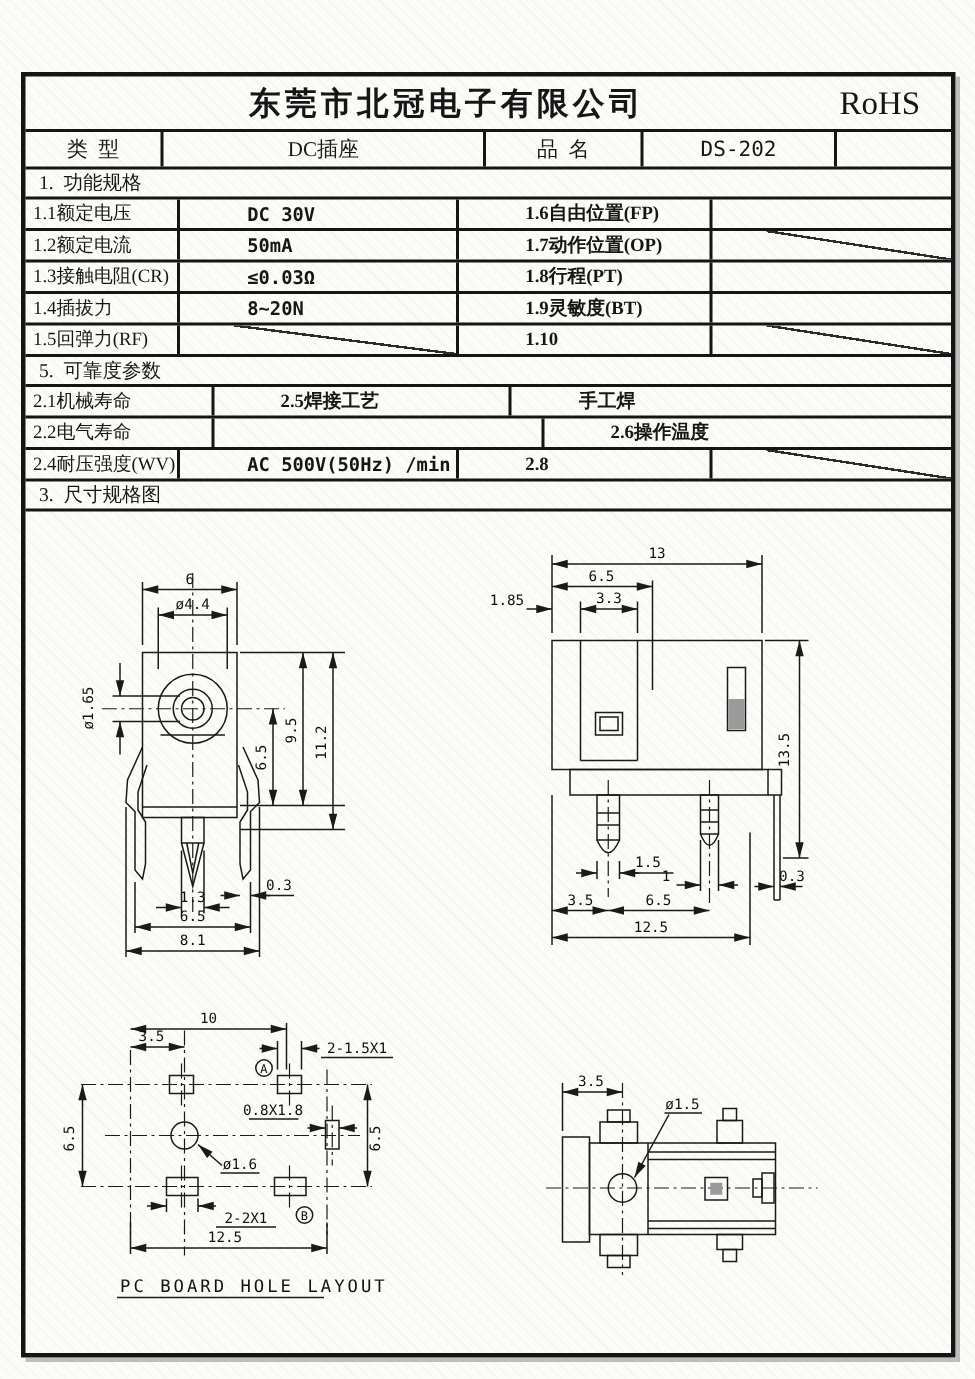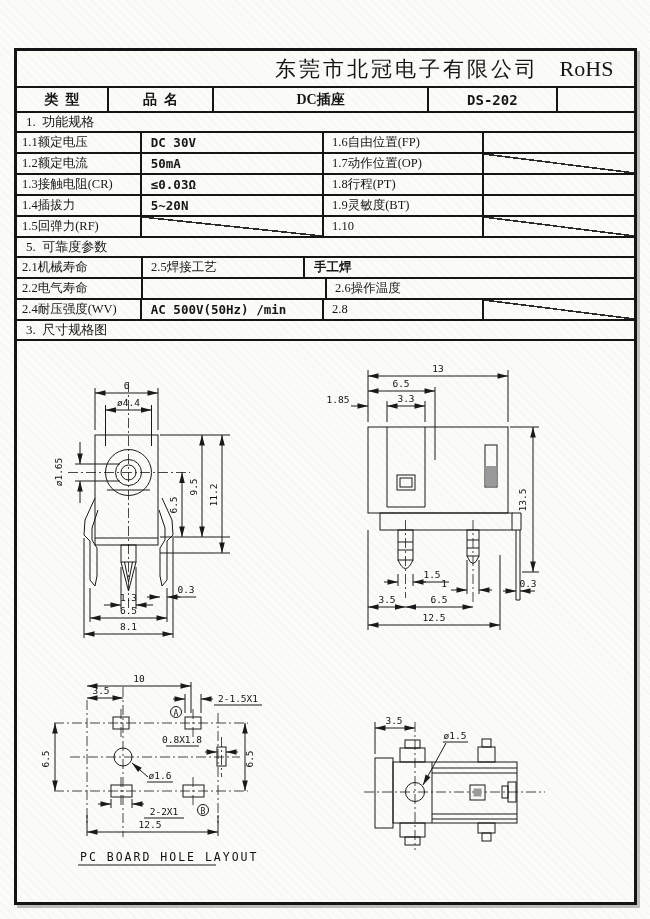--- a/index.html
+++ b/index.html
@@ -12,37 +12,37 @@
     color:#161616;
   }
   .sheet{
     position:absolute; left:14px; top:48px; width:623px; height:857px;
     box-sizing:border-box; border:3px solid #151515;
     box-shadow:3px 3px 0 rgba(140,140,140,.55);
   }
   .titlebar{ height:37px; box-sizing:border-box; border-bottom:2px solid #151515;
     display:flex; align-items:center; }
   .sp{ width:40px; }
-  .company{ flex:1; text-align:right; font-size:21px; font-weight:normal; letter-spacing:3px; white-space:pre;}
+  .company{ flex:1; text-align:center; font-size:21px; font-weight:bold; letter-spacing:3px; white-space:pre;}
   .rohs{ width:95px; text-align:center; font-size:22px; font-family:"Liberation Serif",serif; }
   .row{ display:flex; box-sizing:border-box; border-bottom:2px solid #151515; }
   .row .c{ box-sizing:border-box; border-right:2px solid #151515; white-space:pre;
     overflow:hidden; display:flex; align-items:center; }
   .row .c:last-child{ border-right:none; }
   .typerow{ height:25px; }
-  .typerow .c{ font-size:14px; font-weight:bold; justify-content:center; }
+  .typerow .c{ font-size:14px; font-weight:normal; justify-content:center; }
   .tw1{width:93px;} .tw2{width:217px;} .tw3{width:106px;} .tw4{width:130px;} .tw5{width:77px;}
   .typerow .mono{ font-family:"DejaVu Sans Mono","Liberation Mono",monospace; }
   .sec{ height:20px; box-sizing:border-box; border-bottom:2px solid #151515;
     font-size:13px; padding-left:9px; display:flex; align-items:center; white-space:pre; }
-  .specrow{ height:21px; }
+  .specrow{ height:21px;gap:36px; }
   .specrow .c{ font-size:12.5px; }
   .l1{ width:126px; padding-left:5px; }
   .v1{ width:184px; padding-left:9px; }
-  .l2{ width:162px; padding-left:8px; }
+  .l2{ width:162px; padding-left:8px;font-weight:bold; }
   .v2{ width:151px; padding-left:9px; }
   .val{ font-family:"DejaVu Sans Mono","Liberation Mono",monospace; font-weight:bold; font-size:13px; }
   .slash{ background:linear-gradient(to top right,
       transparent calc(50% - 0.8px), #2b2b2b calc(50% - 0.8px),
       #2b2b2b calc(50% + 0.8px), transparent calc(50% + 0.8px)); }
   .draw{ position:absolute; }
   svg .ln{ stroke:#1a1a1a; stroke-width:1; fill:none; }
   svg .cl{ stroke:#1a1a1a; stroke-width:0.8; fill:none; stroke-dasharray:10 3 2 3; }
   svg text{ font-family:"DejaVu Sans Mono","Liberation Mono",monospace; font-size:9.5px;
     fill:#111; stroke:none; text-anchor:middle; }
@@ -56,22 +56,22 @@
   <div class="sheet">
 
     <div class="titlebar">
       <div class="sp"></div>
       <div class="company">东莞市北冠电子有限公司</div>
       <div class="rohs">RoHS</div>
     </div>
 
     <div class="row typerow">
       <div class="c tw1">类  型</div>
+      <div class="c tw2">DC插座</div>
       <div class="c tw3">品  名</div>
-      <div class="c tw2">DC插座</div>
       <div class="c tw4 mono">DS-202</div>
       <div class="c tw5"></div>
     </div>
 
     <div class="sec">1.  功能规格</div>
 
     <div class="row specrow">
       <div class="c l1">1.1额定电压</div>
       <div class="c v1 val">DC 30V</div>
       <div class="c l2">1.6自由位置(FP)</div>
@@ -84,21 +84,21 @@
       <div class="c v2 val slash"></div>
     </div>
     <div class="row specrow">
       <div class="c l1">1.3接触电阻(CR)</div>
       <div class="c v1 val">≤0.03Ω</div>
       <div class="c l2">1.8行程(PT)</div>
       <div class="c v2 val"></div>
     </div>
     <div class="row specrow">
       <div class="c l1">1.4插拔力</div>
-      <div class="c v1 val">5~20N</div>
+      <div class="c v1 val">8~20N</div>
       <div class="c l2">1.9灵敏度(BT)</div>
       <div class="c v2 val"></div>
     </div>
     <div class="row specrow">
       <div class="c l1">1.5回弹力(RF)</div>
       <div class="c v1 val slash"></div>
       <div class="c l2">1.10</div>
       <div class="c v2 val slash"></div>
     </div>
 

